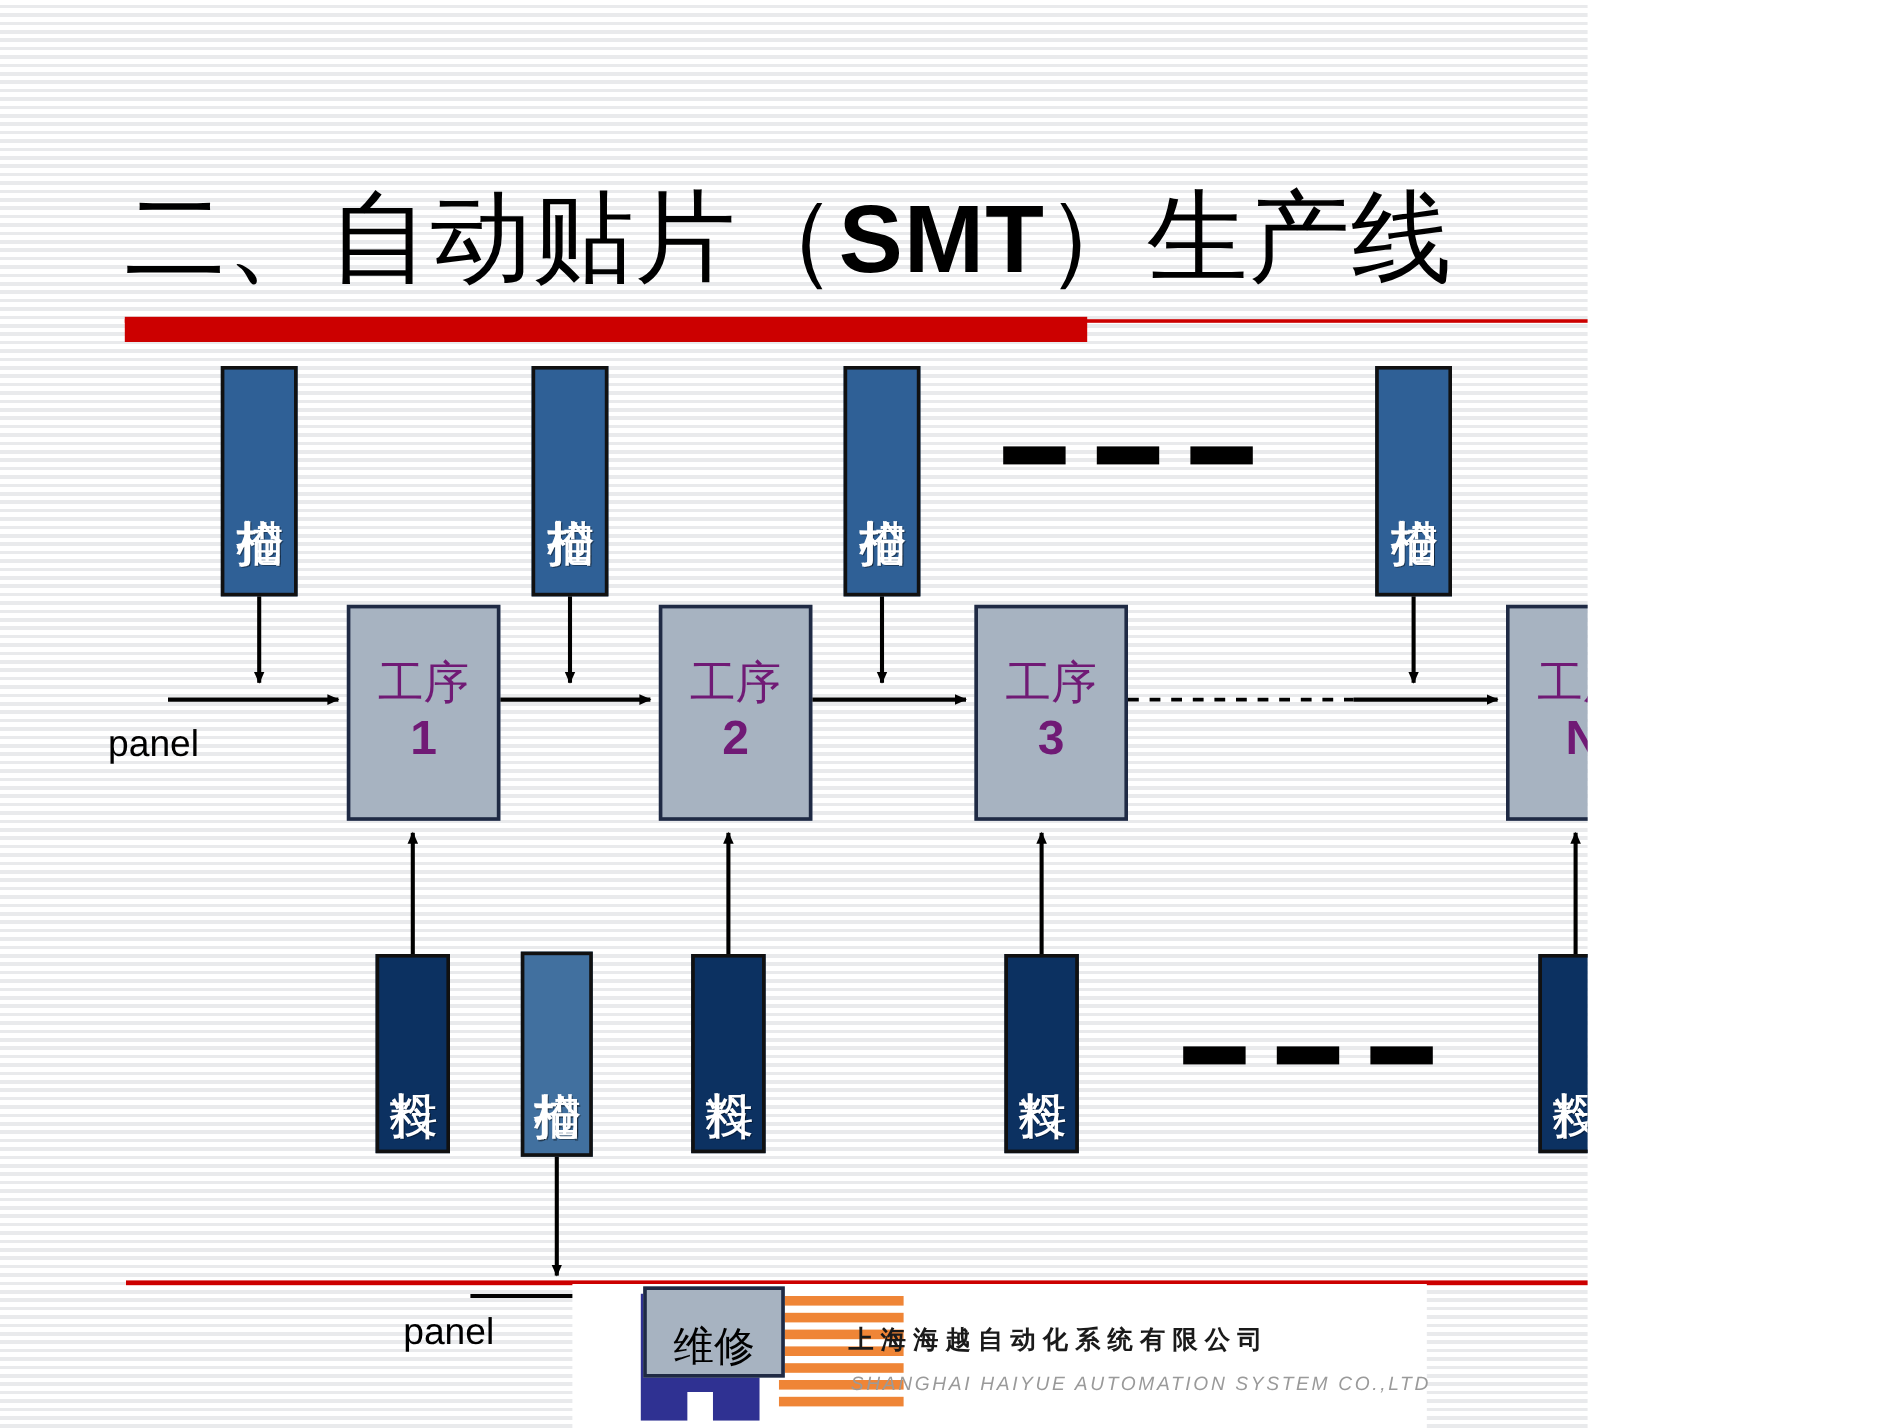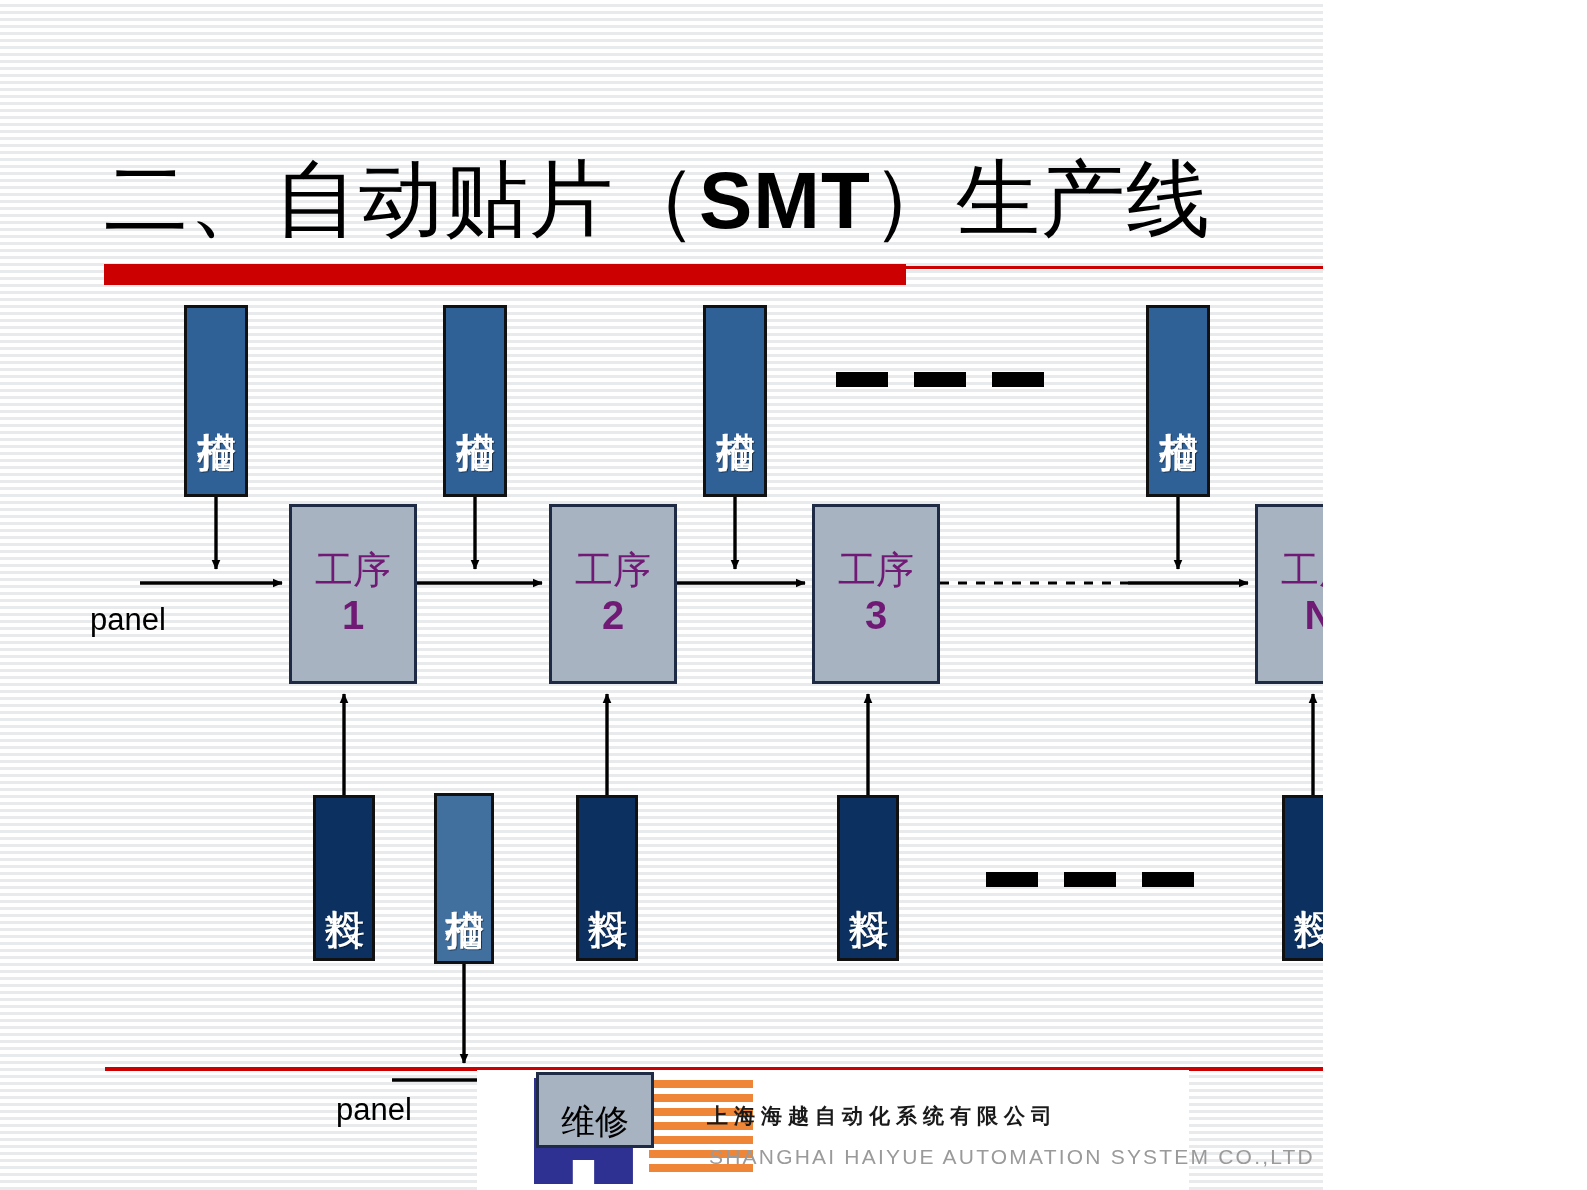--- a/index.html
+++ b/index.html
@@ -192,24 +192,25 @@
     font-weight: bold;
     letter-spacing: 6px;
     color: #1a1a1a;
     white-space: nowrap;
   }
   #logo-text-en {
     position: absolute;
     left: 232px;
     top: 75px;
     font-family: "Liberation Sans", sans-serif;
-    font-size: 21px;
+    font-size: 16px;
     letter-spacing: 2.2px;
     color: #9a9a9a;
     white-space: nowrap;
+    font-style: italic;
   }
 </style>
 </head>
 <body>
 
 <div id="slide">
 
   <div id="title"><span>二、自动贴片（</span><span class="latin">SMT</span><span>）生产线</span></div>
 
   <div class="red-line-thin-top"></div>

